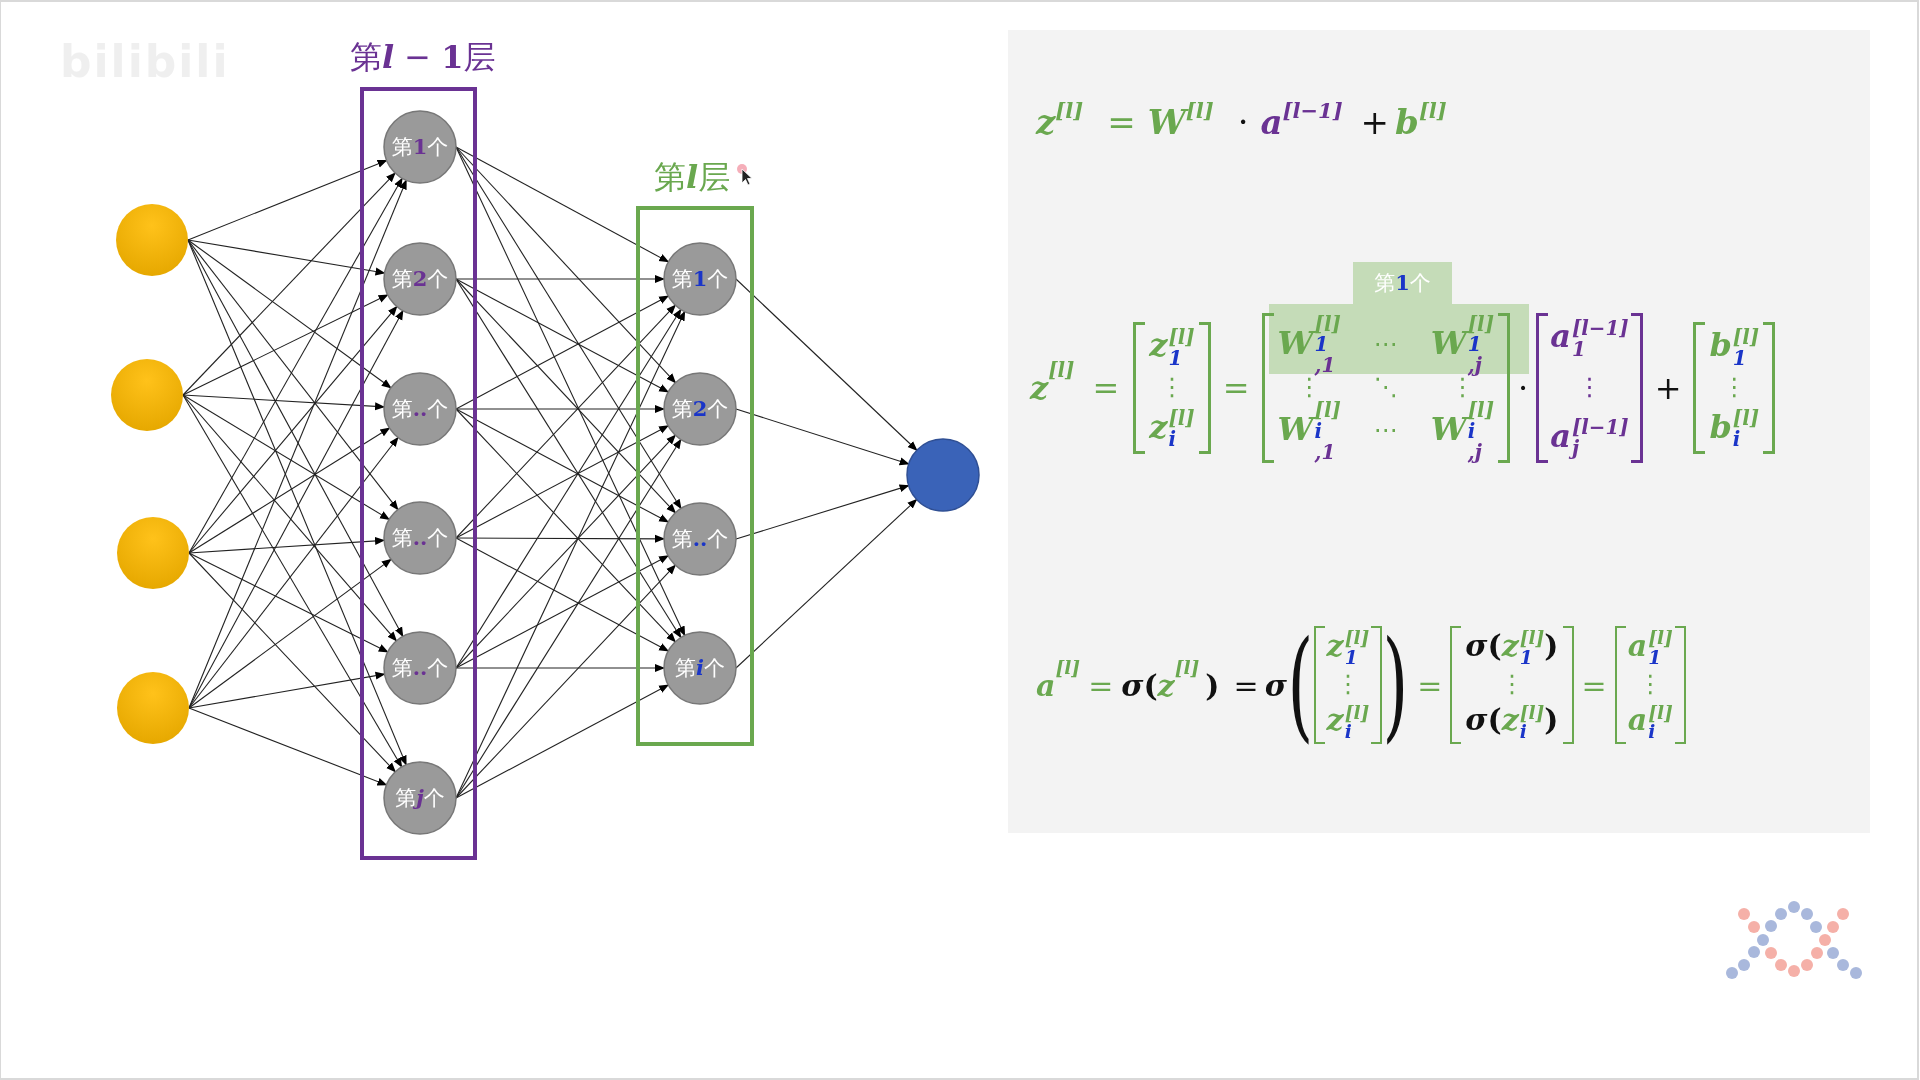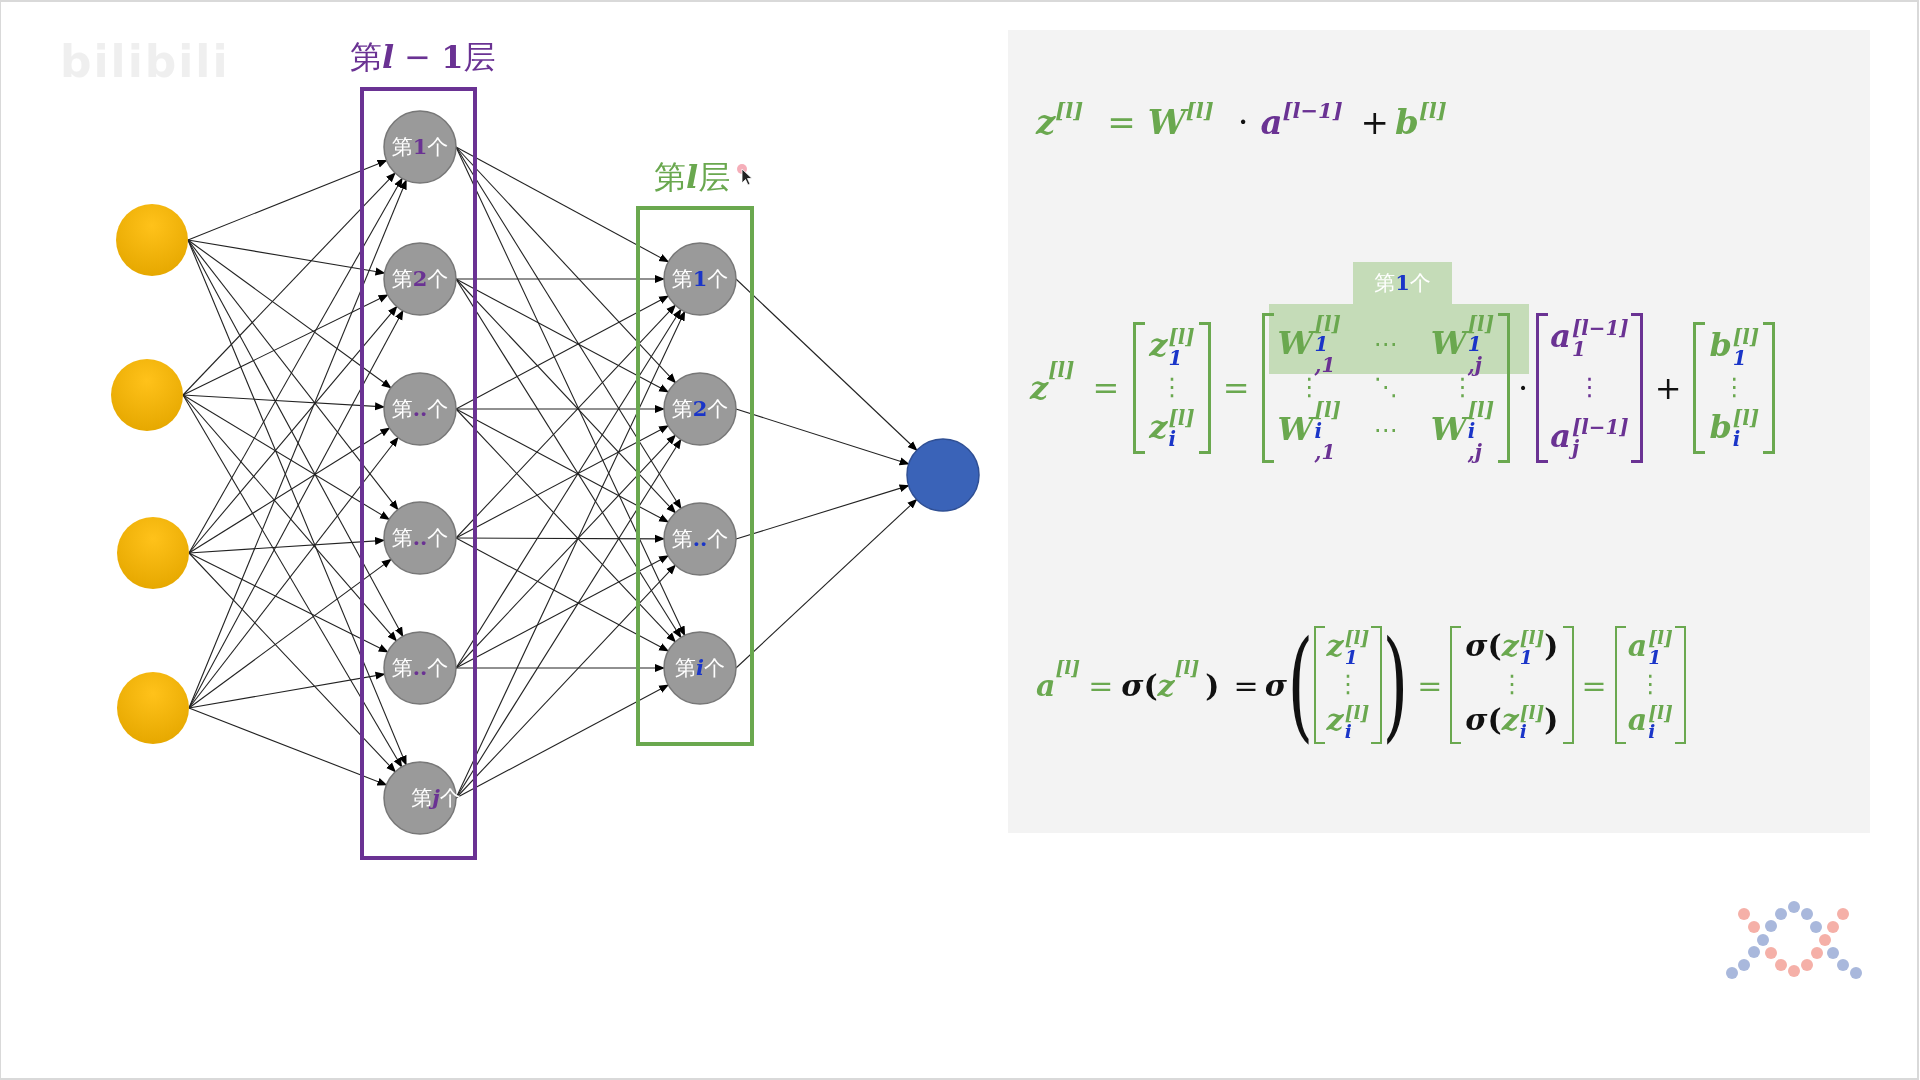--- a/index.html
+++ b/index.html
@@ -151,21 +151,21 @@
 
 <div class="layer-title" id="title-prev"><span>第</span><span class="var">l</span><span> − </span><span class="num">1</span><span>层</span></div>
 <div class="layer-title" id="title-cur"><span>第</span><span class="var">l</span><span>层</span></div>
 
 <div id="node-labels">
     <div class="node-label" style="left: 420px; top: 147px;"><span>第</span><span class="idx" style="color: rgb(106, 50, 147);">1</span><span>个</span></div>
     <div class="node-label" style="left: 420px; top: 279px;"><span>第</span><span class="idx" style="color: rgb(106, 50, 147);">2</span><span>个</span></div>
     <div class="node-label" style="left: 420px; top: 409px;"><span>第</span><span class="idx" style="color: rgb(106, 50, 147);">..</span><span>个</span></div>
     <div class="node-label" style="left: 420px; top: 538px;"><span>第</span><span class="idx" style="color: rgb(106, 50, 147);">..</span><span>个</span></div>
     <div class="node-label" style="left: 420px; top: 668px;"><span>第</span><span class="idx" style="color: rgb(106, 50, 147);">..</span><span>个</span></div>
-    <div class="node-label" style="left: 436px; top: 798px;"><span>第</span><span class="idx it" style="color: rgb(106, 50, 147);">j</span><span>个</span></div>
+    <div class="node-label" style="left: 420px; top: 798px;"><span>第</span><span class="idx it" style="color: rgb(106, 50, 147);">j</span><span>个</span></div>
     <div class="node-label" style="left: 700px; top: 279px;"><span>第</span><span class="idx" style="color: rgb(26, 53, 200);">1</span><span>个</span></div>
     <div class="node-label" style="left: 700px; top: 409px;"><span>第</span><span class="idx" style="color: rgb(26, 53, 200);">2</span><span>个</span></div>
     <div class="node-label" style="left: 700px; top: 539px;"><span>第</span><span class="idx" style="color: rgb(26, 53, 200);">..</span><span>个</span></div>
     <div class="node-label" style="left: 700px; top: 668px;"><span>第</span><span class="idx it" style="color: rgb(26, 53, 200);">i</span><span>个</span></div>
   </div>
 
 <svg class="cursor" width="20" height="26">
   <circle cx="6" cy="6" r="5" fill="#f39aa8" opacity="0.8"></circle>
   <path d="M6,6 L6,20 L9.5,16.5 L12,22 L14,21 L11.5,15.5 L16,15.5 z" fill="#222" stroke="#fff" stroke-width="0.8"></path>
 </svg>

